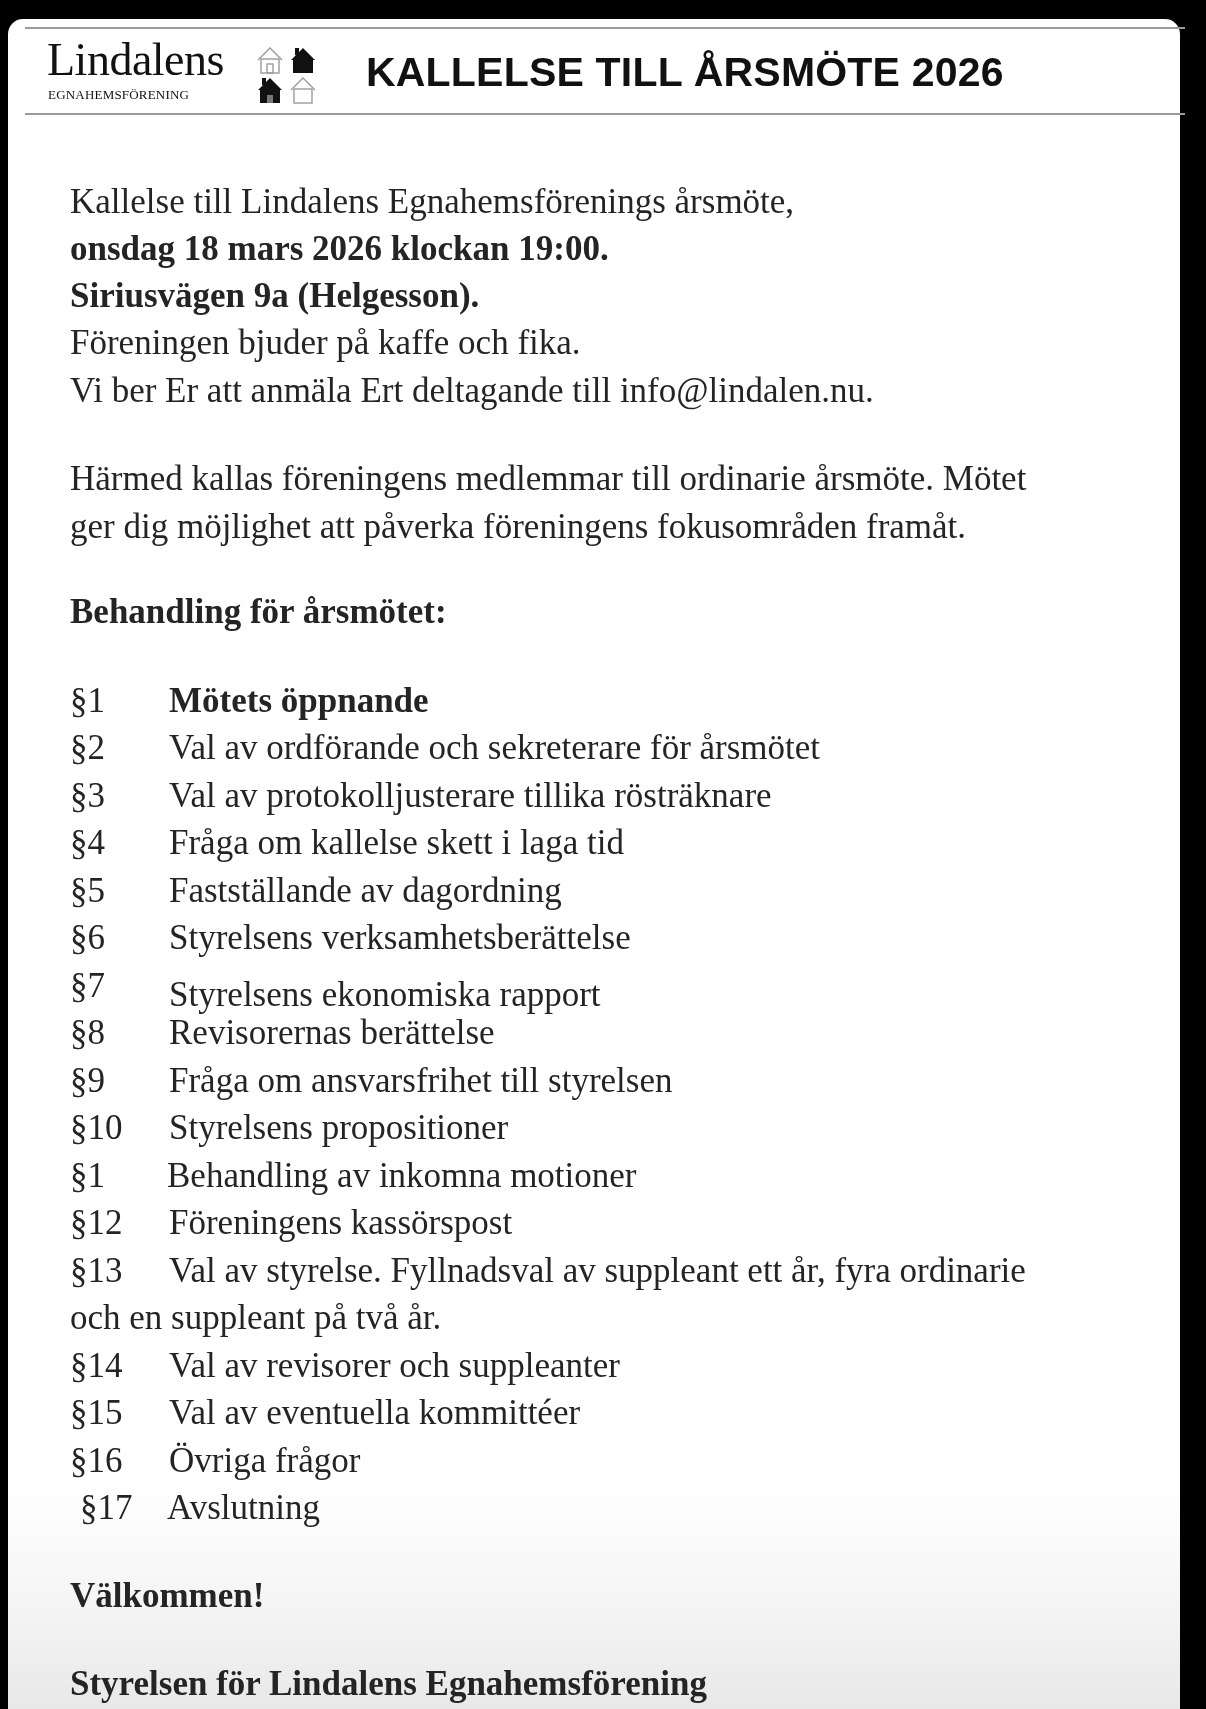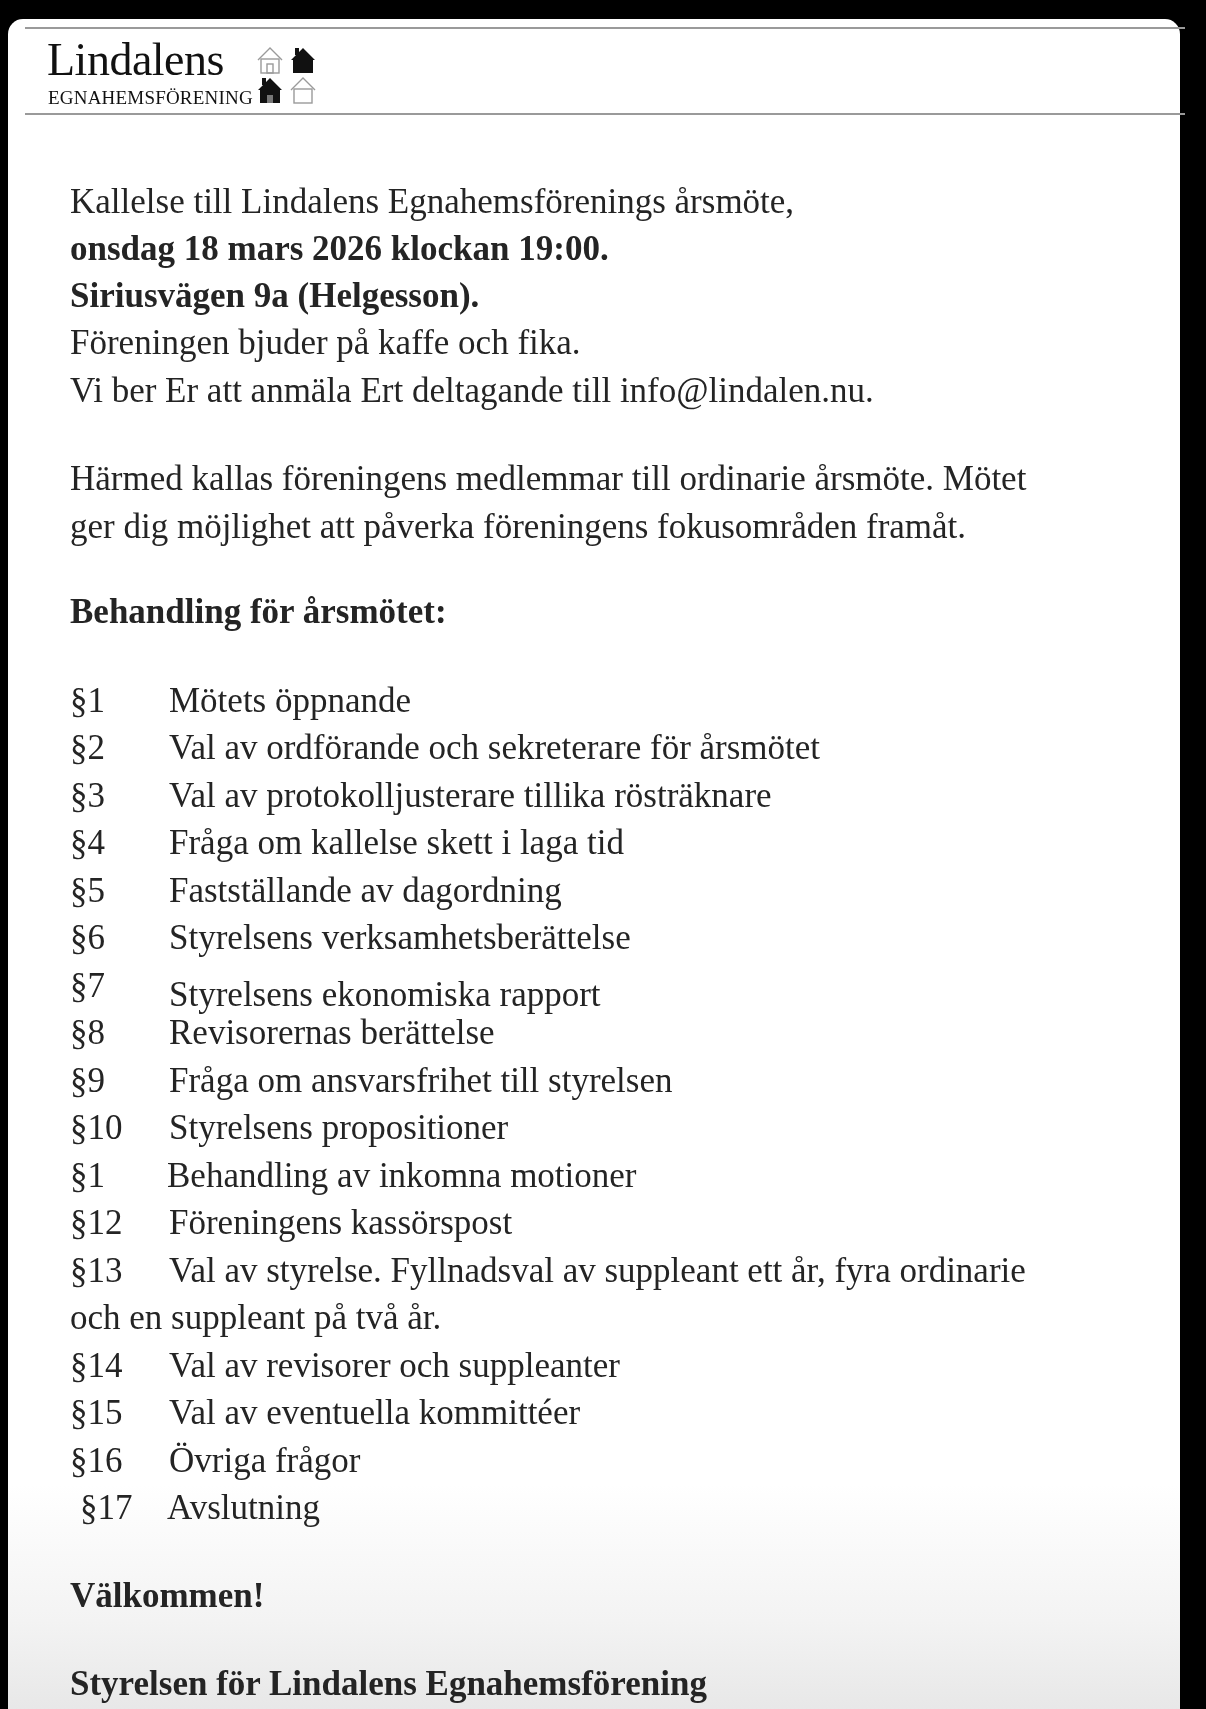--- a/index.html
+++ b/index.html
@@ -13,21 +13,21 @@
     border-radius:15px;
   }
   .rule { position:absolute; height:2px; background:#9a9a9a; }
   .logo-word {
     position:absolute; left:39px; top:18px;
     font-family:"Liberation Serif", serif; font-size:46px; color:#111; letter-spacing:-0.5px;
     line-height:1;
   }
   .logo-sub {
     position:absolute; left:40px; top:69px;
-    font-family:"Liberation Serif", serif; font-size:19px; color:#111; letter-spacing:0.2px;
+    font-family:"Liberation Serif", serif; font-size:13px; color:#111; letter-spacing:0.2px;
     line-height:1;
   }
   .houses { position:absolute; left:249px; top:26px; width:64px; height:64px; }
   .title {
     position:absolute; left:358px; top:33px;
     font-family:"Liberation Sans", sans-serif; font-weight:bold; font-size:41px; color:#111;
     line-height:1; letter-spacing:0.2px;
   }
   .serif { font-family:"Liberation Serif", serif; font-size:35px; color:#242424; line-height:47.5px; }
   .line { position:absolute; left:62px; white-space:nowrap; }
@@ -64,20 +64,21 @@
         <rect x="10" y="50" width="6" height="8" fill="#777"></rect>
       </g>
 
       <g fill="none" stroke="#9a9a9a" stroke-width="1.4">
         <polyline points="34,45 46,33 58,45"></polyline>
         <rect x="37" y="44" width="18" height="14"></rect>
       </g>
     </svg>
   </div>
 
+  <div class="title">KALLELSE TILL ÅRSMÖTE 2026</div>
 
   <div class="rule" style="left:17px; top:94px; width:1160px;"></div>
 
   <div class="serif">
     <div class="line" style="top:159px;">Kallelse till Lindalens Egnahemsförenings årsmöte,</div>
     <div class="line b" style="top:206px;">onsdag 18 mars 2026 klockan 19:00.</div>
     <div class="line b" style="top:253px;">Siriusvägen 9a (Helgesson).</div>
     <div class="line" style="top:300px;">Föreningen bjuder på kaffe och fika.</div>
     <div class="line" style="top:348px;">Vi ber Er att anmäla Ert deltagande till info@lindalen.nu.</div>
   </div>
@@ -85,21 +86,21 @@
   <div class="serif">
     <div class="line" style="top:436px;">Härmed kallas föreningens medlemmar till ordinarie årsmöte. Mötet</div>
     <div class="line" style="top:484px;">ger dig möjlighet att påverka föreningens fokusområden framåt.</div>
   </div>
 
   <div class="serif">
     <div class="line b" style="top:569px;">Behandling för årsmötet:</div>
 
     <div>
       <span class="num" style="top:658px;">§1</span>
-      <span class="txt" style="top:658px;">Mötets öppnande</span>
+      <span class="txt" style="top:658px;font-weight:bold;">Mötets öppnande</span>
     </div>
     <div>
       <span class="num" style="top:705px;">§2</span>
       <span class="txt" style="top:705px;">Val av ordförande och sekreterare för årsmötet</span>
     </div>
     <div>
       <span class="num" style="top:753px;">§3</span>
       <span class="txt" style="top:753px;text-align:right;">Val av protokolljusterare tillika rösträknare</span>
     </div>
     <div>

